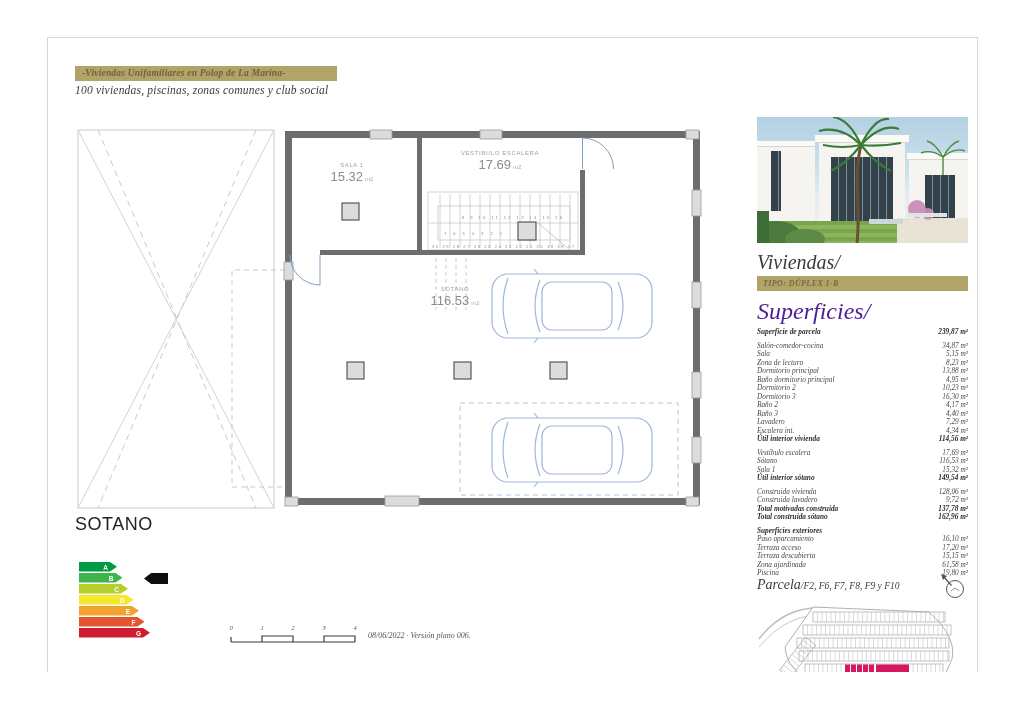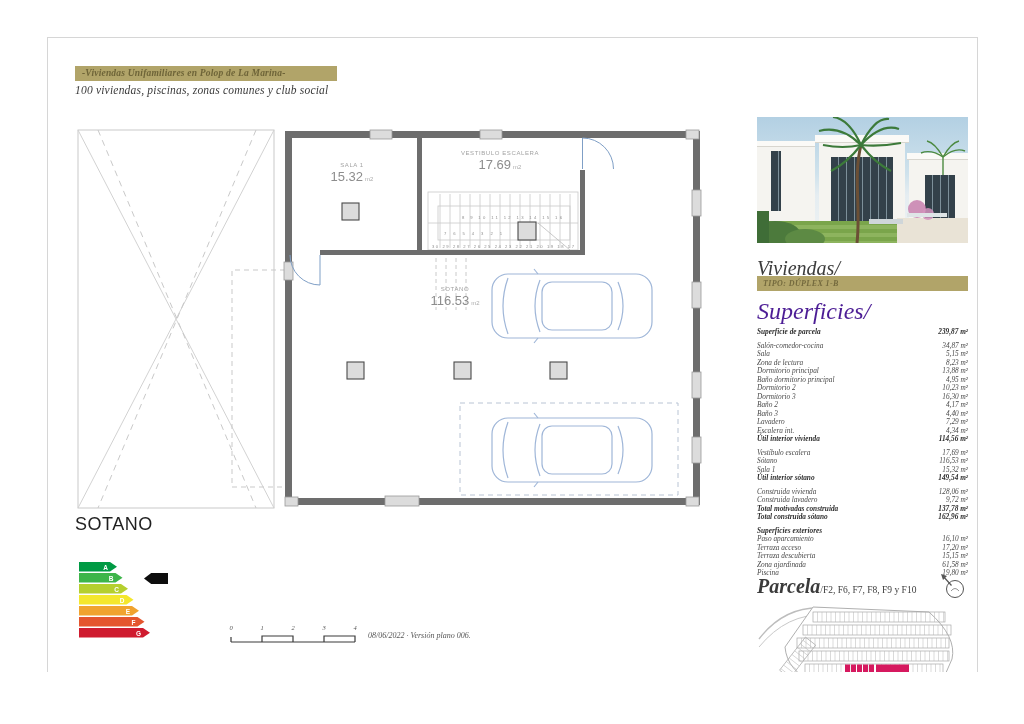--- a/index.html
+++ b/index.html
@@ -52,36 +52,36 @@
   .ph-b { position:absolute; background:#f5f4f0; }
   .ph-roof { position:absolute; background:#fbfaf7; border-bottom:1px solid #d8d6cf; }
   .ph-glass { position:absolute; background:
       repeating-linear-gradient(90deg,#33414a 0 7px,#7d909a 7px 8px),
       repeating-linear-gradient(180deg,rgba(255,255,255,.25) 0 1px,transparent 1px 14px); }
   .ph-grass { position:absolute; left:0; top:104px; width:142px; height:22px;
       background:repeating-linear-gradient(180deg,#7aa54b 0 4px,#8db45e 4px 8px); }
   .ph-terrace { position:absolute; left:140px; top:101px; width:71px; height:25px; background:#e9e3d6; }
   .photo svg { position:absolute; left:0; top:0; }
 
-  .viviendas-title { position:absolute; top:134px; font-style:italic; font-size:20px; color:#3b3b3b;margin-top:6px; }
+  .viviendas-title { position:absolute; top:134px; font-style:italic; font-size:20px; color:#3b3b3b; }
   .tipo-badge { position:absolute; top:159px; width:211px; height:15px; line-height:15px;
                 font-style:italic; font-weight:700; font-size:8px; color:#746a3e;
                 padding-left:6px; letter-spacing:.4px; }
   .superficies-title { position:absolute; top:181px; font-style:italic; font-size:24px; color:#4c1d95; }
 
   .surfaces { position:absolute; top:211px; width:211px; }
   .sgroup { margin-bottom:5px; }
   .srow { display:flex; justify-content:space-between; font-style:italic; font-size:7.3px;
           line-height:8.5px; color:#4a4a4a; }
   .srow-bold { font-weight:700; color:#2e2e2e; }
   .srow-value { text-align:right; }
 
   .parcela-line { position:absolute; top:458px; width:211px; }
-  .parcela-title { font-style:italic; font-size:20px; color:#3b3b3b;font-weight:bold; }
-  .parcela-codes { font-size:9.5px; color:#3b3b3b; }
+  .parcela-title { font-style:italic; font-size:14px; color:#3b3b3b; }
+  .parcela-codes { font-style:italic; font-size:9.5px; color:#3b3b3b; }
   .compass { position:absolute; right:0; top:-4px; }
 
   .sitemap { position:absolute; top:482px; }
 </style>
 </head>
 <body>
 
 <div class="canvas">
   <div class="sheet-border"></div>
 

